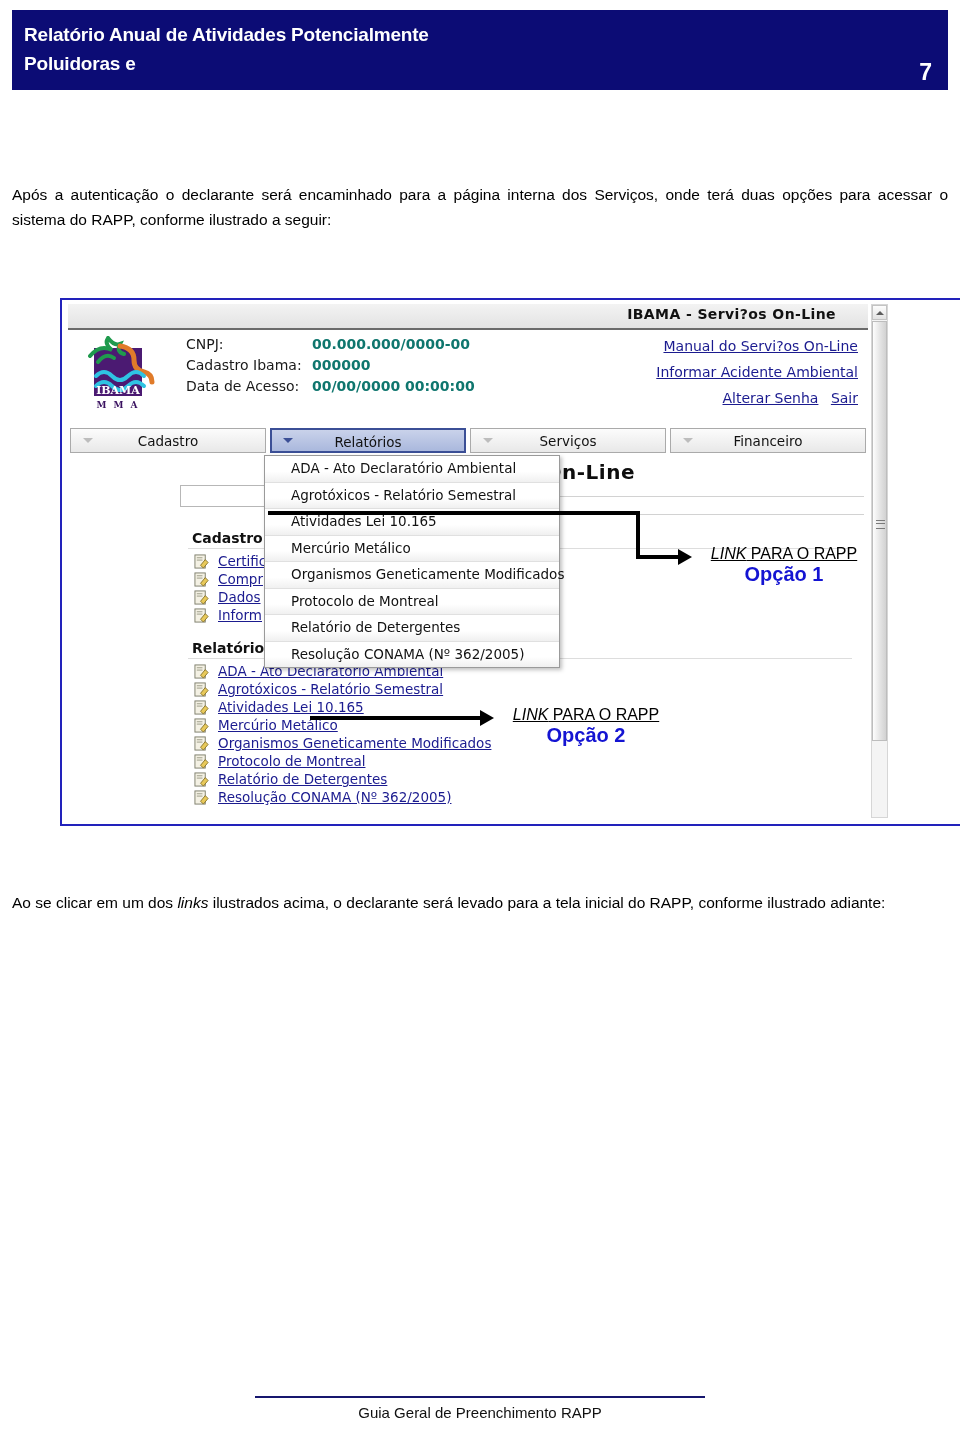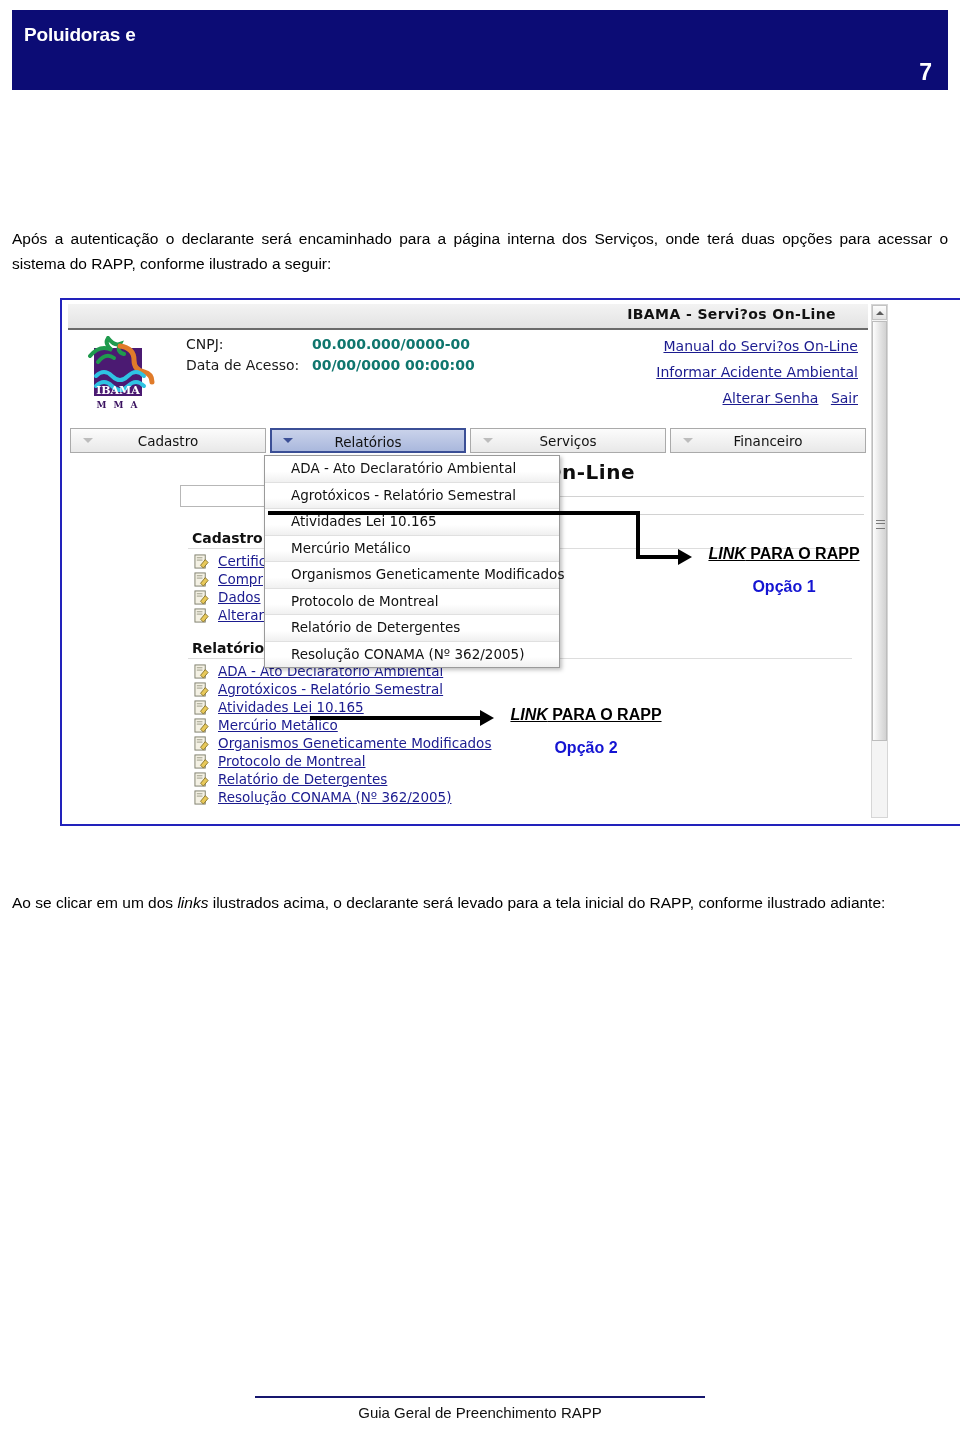--- a/index.html
+++ b/index.html
@@ -52,21 +52,20 @@
     position: absolute;
     font-size: 15.5px;
     line-height: 25px;
     text-align: justify;
     color: #000000;
   }
   .para-intro {
     left: 12px;
     top: 182px;
     width: 936px;
-    margin-top: 44px;
   }
   .para-outro {
     left: 12px;
     top: 890px;
     width: 936px;
   }
   .para em { font-style: italic; margin-top: 30px; }
 
   
   .shot {
@@ -354,32 +353,32 @@
     z-index: 30;
   }
   .ann-label {
     position: absolute;
     z-index: 31;
     text-align: center;
     font-family: "Liberation Sans", sans-serif;
   }
   .ann-label .rapp {
     font-size: 16px;
-    font-weight: bold;
+    font-weight: normal;
     color: #000000;
     text-decoration: underline;
     white-space: nowrap;
   }
   .ann-label .rapp .it { font-style: italic; }
   .ann-label .opt {
     display: block;
-    font-size: 16px;
+    font-size: 20px;
     font-weight: bold;
     color: #1414d2;
-    margin-top: 15px;
+    margin-top: 0;
   }
 
   
   .footer-rule {
     position: absolute;
     left: 255px;
     top: 1396px;
     width: 450px;
     border-top: 2px solid #16166e;
   }
@@ -391,20 +390,21 @@
     text-align: center;
     font-size: 15px;
     color: #111111;
   }
 </style>
 </head>
 <body>
 
 <div class="header-band">
   <div class="header-title">
+    <span>Relatório Anual de Atividades Potencialmente</span>
     <span class="line2">Poluidoras e</span>
   </div>
   <div class="page-number">7</div>
 </div>
 
 <div class="para para-intro">
   <span>Após a autenticação o declarante será encaminhado para a página interna dos Serviços, onde terá duas opções para acessar o sistema do RAPP, conforme ilustrado a seguir:</span>
 </div>
 
 <div class="shot">
@@ -426,20 +426,24 @@
         <text x="42" y="72" font-family="DejaVu Serif, serif" font-size="9" font-weight="bold" fill="#3a1260" text-anchor="middle" letter-spacing="2">M M A</text>
       </svg>
     </div>
 
     <div class="info">
       <div class="info-row">
         <span class="lbl">CNPJ:</span>
         <span class="val">00.000.000/0000-00</span>
       </div>
       <div class="info-row">
+        <span class="lbl">Cadastro Ibama:</span>
+        <span class="val">000000</span>
+      </div>
+      <div class="info-row">
         <span class="lbl">Data de Acesso:</span>
         <span class="val">00/00/0000  00:00:00</span>
       </div>
     </div>
 
     <div class="toplinks">
       <div class="row"><a>Manual do Servi?os On-Line</a></div>
       <div class="row"><a>Informar Acidente Ambiental</a></div>
       <div class="row">
         <a>Alterar Senha</a>
@@ -502,21 +506,21 @@
           </svg>
           <a>Dados</a>
         </div>
         <div class="linkrow">
           <svg class="doc-icon" viewBox="0 0 16 16">
             <rect x="1" y="1" width="11" height="14" fill="#f4f1e4" stroke="#7d7d6a" stroke-width="1"></rect>
             <line x1="3" y1="4" x2="9" y2="4" stroke="#9a9a86" stroke-width="1"></line>
             <line x1="3" y1="6.5" x2="9" y2="6.5" stroke="#9a9a86" stroke-width="1"></line>
             <path d="M7 12 L12 6 L15 9 L10 15 Z" fill="#e8c95a" stroke="#8a7428" stroke-width="1"></path>
           </svg>
-          <a>Alterar</a>
+          <a>Inform</a>
         </div>
       </div>
     </div>
 
     <div class="panel panel-relatorios">
       <div class="panel-head">Relatórios</div>
       <div class="linklist">
         <div class="linkrow">
           <svg class="doc-icon" viewBox="0 0 16 16">
             <rect x="1" y="1" width="11" height="14" fill="#f4f1e4" stroke="#7d7d6a" stroke-width="1"></rect>

